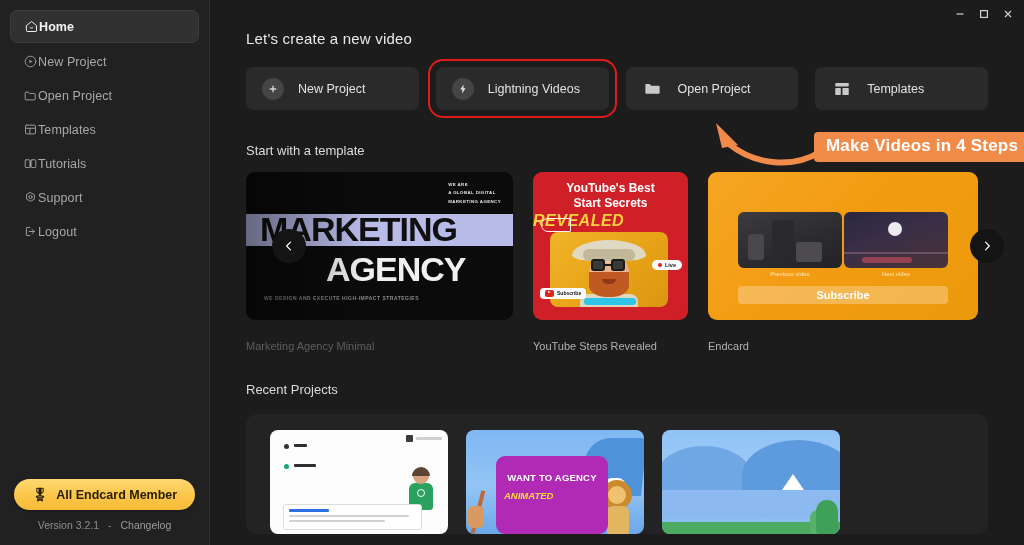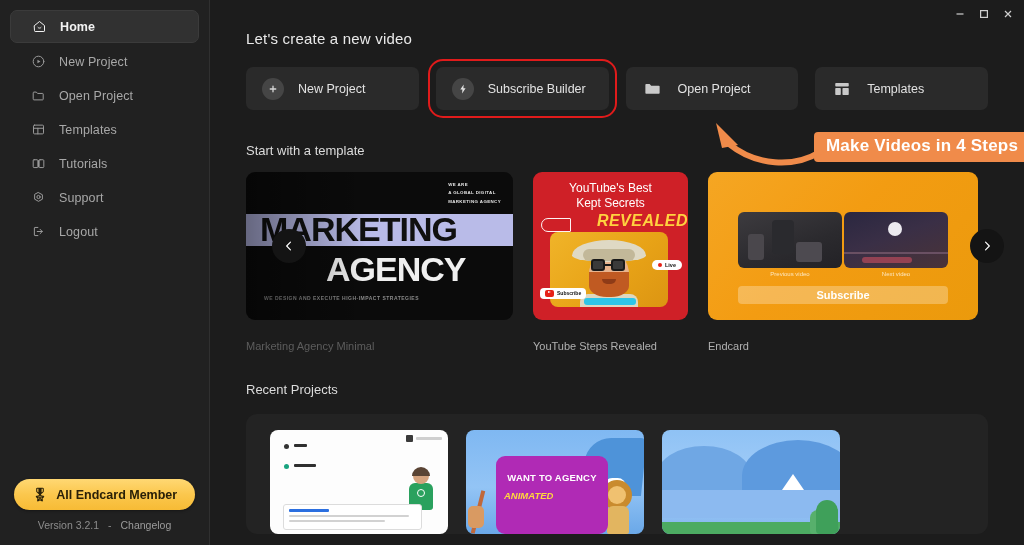--- a/index.html
+++ b/index.html
@@ -15,22 +15,22 @@
   
   .sidebar {
     width: 210px; height: 545px;
     background: #212121;
     border-right: 1px solid #303030;
     display: flex; flex-direction: column;
     position: relative; flex: 0 0 210px;
   }
   .nav { padding: 10px 10px 0 10px; }
   .nav-item {
-    display: flex; align-items: center; gap: 13px;
-    height: 31px; padding: 0 20px; margin-bottom: 3px;
+    display: flex; align-items: center; 
+    height: 31px; padding: 0 12px; margin-bottom: 3px;
     border-radius: 7px; cursor: pointer;
     color: #a8a8a8; font-size: 12.5px; letter-spacing: .1px;
   }
   .nav-item .ico { width:16px; height:16px; display:flex; align-items:center; justify-content:center; flex:0 0 16px; }
   .nav-item .ico svg { width:15px; height:15px; display:block; }
   .nav-item.active {
     background: #313131; color: #f2f2f2; font-weight: bold;
     border: 1px solid #3b3b3b; height:33px;
   }
   .nav-item.active .ico svg { stroke: #f2f2f2; }
@@ -109,22 +109,22 @@
   .mk { width:100%; height:100%; background:#0b0b0b; position:relative; overflow:hidden; }
   .mk-top { position:absolute; right:12px; top:9px; color:#e6e6e6; font-size:4.4px; font-weight:bold; line-height:1.9; letter-spacing:.4px; text-align:left; }
   .mk-band { position:absolute; left:0; top:42px; width:100%; height:32px; background:#b9bbe8; }
   .mk-l1 { position:absolute; left:14px; top:38px; font-size:34px; font-weight:bold; color:#101010; letter-spacing:-1px; font-family:"Liberation Sans",sans-serif; }
   .mk-l2 { position:absolute; left:80px; top:78px; font-size:34px; font-weight:bold; color:#f0f0f0; letter-spacing:-1px; }
   .mk-sub { position:absolute; left:18px; bottom:19px; color:#8a8a8a; font-size:5px; font-weight:bold; letter-spacing:.5px; }
   .mk-shade { position:absolute; inset:0; background:linear-gradient(90deg,rgba(0,0,0,.45) 0%,rgba(0,0,0,0) 45%); }
 
   
   .yt { width:100%; height:100%; background:#cf2027; position:relative; overflow:hidden; }
-  .yt-t1 { position:absolute; top:9px; left:0; right:0; text-align:center; color:#fff; font-size:12px; font-weight:normal; line-height:1.25; }
-  .yt-rev { position:absolute; top:40px; left:0; right:0; text-align:right; color:#ffd23f; font-size:16px; font-weight:bold; font-style:italic; letter-spacing:.5px; }
+  .yt-t1 { position:absolute; top:9px; left:0; right:0; text-align:center; color:#fff; font-size:12px; font-weight:bold; line-height:1.25; }
+  .yt-rev { position:absolute; top:40px; left:0; right:0; text-align:left; color:#ffd23f; font-size:16px; font-weight:bold; font-style:italic; letter-spacing:.5px; }
   .yt-photo {
     position:absolute; left:17px; top:60px; width:118px; height:75px; border-radius:8px;
     background:linear-gradient(135deg,#f0b429 0%,#e8a317 55%,#dc9512 100%); overflow:hidden;
   }
   .yt-hat { position:absolute; left:22px; top:8px; width:74px; height:22px; background:#dfd9c4; border-radius:50%/70% 70% 30% 30%; }
   .yt-hatband { position:absolute; left:33px; top:17px; width:52px; height:12px; background:#c2b899; border-radius:6px; }
   .yt-face { position:absolute; left:39px; top:19px; width:40px; height:46px; background:#e8b38d; border-radius:50% 50% 45% 45%; }
   .yt-beard { position:absolute; left:39px; top:40px; width:40px; height:25px; background:#c05a22; border-radius:0 0 45% 45%; }
   .yt-mouth { position:absolute; left:52px; top:47px; width:14px; height:5px; background:#8e3b17; border-radius:0 0 7px 7px; }
   .yt-g1 { position:absolute; left:41px; top:27px; width:14px; height:12px; border:2.2px solid #1a1a1a; border-radius:3px; background:#3a3a3a; }
@@ -347,21 +347,21 @@
           </span>
           <span class="act-label">New Project</span>
         </div>
 
         <div class="act highlight">
           <span class="cico">
             <svg viewBox="0 0 24 24" fill="#e2e2e2" stroke="none">
                 <path d="M13.4 3 6.6 13.2h4.2L10.2 21l7-10.6h-4.4z"></path>
               </svg>
           </span>
-          <span class="act-label">Subscribe Builder</span>
+          <span class="act-label">Lightning Videos</span>
         </div>
 
         <div class="act">
           <span class="pico">
             <svg viewBox="0 0 24 24" width="19" height="19" fill="#c9c9c9" stroke="none">
                 <path d="M3 7.4a1 1 0 0 1 1-1h4.4l1.9 2h9.7a1 1 0 0 1 1 1v8.2a1 1 0 0 1-1 1H4a1 1 0 0 1-1-1z"></path>
               </svg>
           </span>
           <span class="act-label">Open Project</span>
         </div>
@@ -400,21 +400,21 @@
             </div>
           </div>
           <div class="tcap dim">Marketing Agency Minimal</div>
         </div>
 
         <div class="tcell">
           <div class="tcard narrow">
             <div class="yt">
               <div class="yt-t1">
                 <span>YouTube's Best</span><br>
-                <span>Kept Secrets</span>
+                <span>Start Secrets</span>
               </div>
               <div class="yt-rev">REVEALED</div>
               <div class="yt-hand"></div>
               <div class="yt-photo">
                 <div class="yt-shirt"></div>
                 <div class="yt-face"></div>
                 <div class="yt-beard"></div>
                 <div class="yt-mouth"></div>
                 <div class="yt-hat"></div>
                 <div class="yt-hatband"></div>

